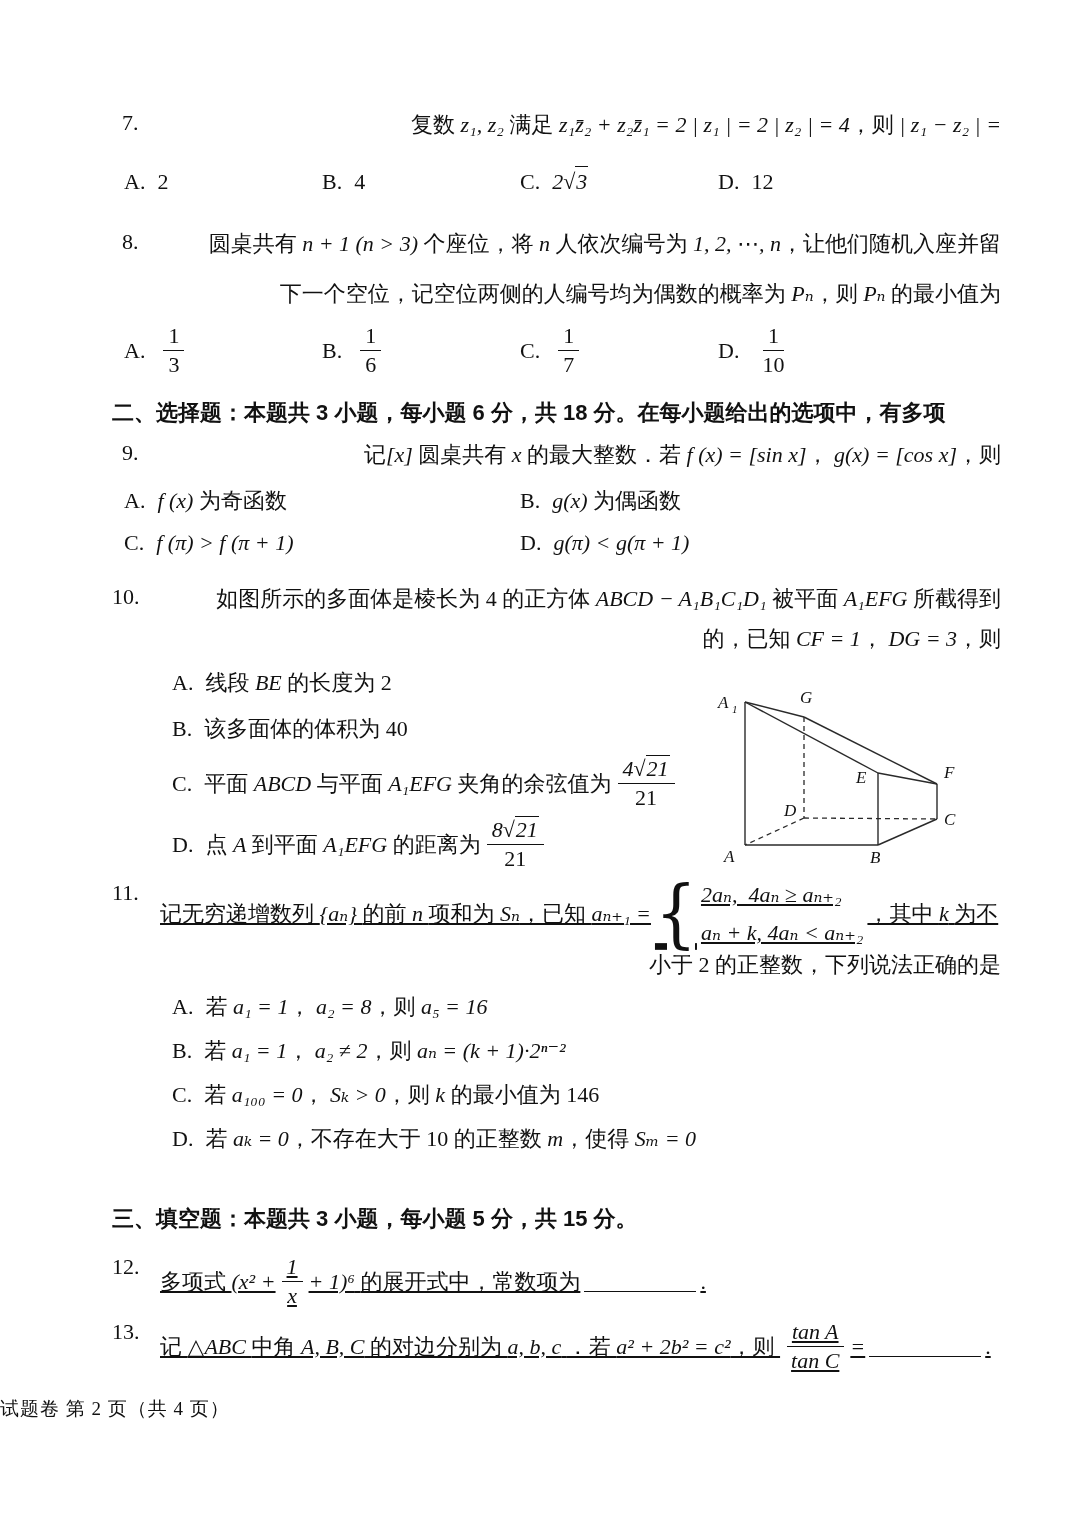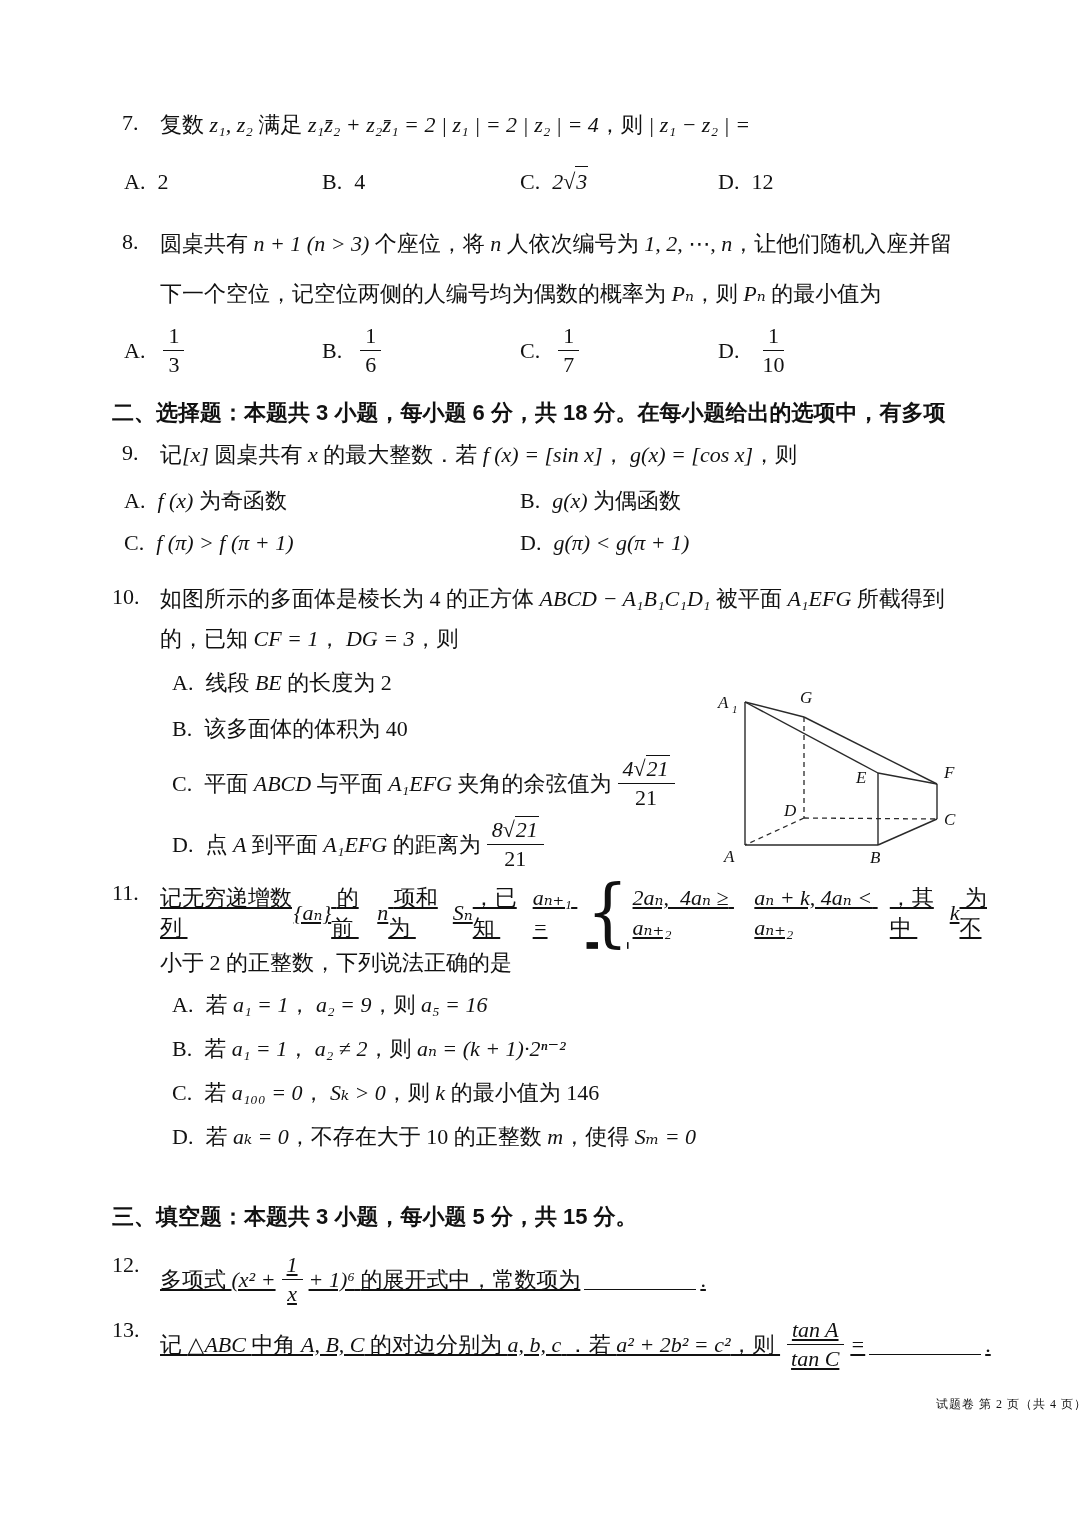--- a/index.html
+++ b/index.html
@@ -8,41 +8,41 @@
     position:relative; width:1087px; height:1536px; background:#ffffff; color:#111;
     font-family:"Liberation Serif","DejaVu Serif",serif; font-size:22px; overflow:hidden;
   }
   .content { position:absolute; left:112px; top:110px; right:86px; }
   .t, .math, .lbl { white-space:pre-wrap; }
   .math { font-style:italic; font-family:"Liberation Serif","DejaVu Serif","DejaVu Sans",serif; }
   .q { display:flex; align-items:flex-start; }
   .qnum { flex:0 0 48px; white-space:pre; }
   .qnum.single { padding-left:10px; }
   .qbody { flex:1 1 auto; }
-  .qline { display:block; line-height:30px; }
+  .qline { display:block; line-height:30px;text-align:right; }
   .fline { display:flex; align-items:center; line-height:30px;text-decoration:underline; }
   .indent { margin-left:48px; }
   .sechdr { font-family:"Liberation Sans","DejaVu Sans",sans-serif; font-weight:bold; line-height:30px;margin-top:20px; }
   .optrow { display:flex; padding-left:12px; line-height:30px; }
   .opt4 { width:198px; display:flex; align-items:center; }
   .opt2 { width:396px; display:flex; align-items:center; }
   .optstack { display:flex; align-items:center; padding-left:12px; line-height:30px; }
   .lbl { margin-right:12px; }
   .frac { display:inline-flex; flex-direction:column; align-items:center; vertical-align:middle; margin:0 6px; }
   .frac .num { display:block; padding:1px 5px 2px; border-bottom:1.4px solid #111; line-height:24px; }
   .frac .den { display:block; padding:2px 5px 1px; line-height:24px; }
   .rad { border-top:1.4px solid #111; padding:0 1px; }
   .cases { display:inline-flex; align-items:center; margin:0 4px; }
   .cases .brace { font-size:66px; font-weight:300; line-height:1; transform:scaleY(1.12); font-family:"DejaVu Serif",serif; font-style:normal; margin-right:4px; }
-  .cases .rows { display:flex; flex-direction:row; gap:8px; }
+  .cases .rows { display:flex; flex-direction:column; gap:8px; }
   .blank { display:inline-block; width:112px; height:20px; border-bottom:1.4px solid #111; margin:0 4px; }
   .figwrap { position:absolute; left:710px; top:686px; width:310px; height:200px; }
   .figlbl { font:italic 17px "Liberation Serif","DejaVu Serif",serif; fill:#111; }
   .figlblsub { font:italic 11px "Liberation Serif","DejaVu Serif",serif; fill:#111; }
-  .footer { position:absolute; left:0; right:0; top:1396px; text-align:right; font-size:12px; letter-spacing:1px; }
+  .footer { position:absolute; left:0; right:0; top:1396px; text-align:left; font-size:19px; letter-spacing:1px; }
   .mb26{margin-bottom:26px}.mb32{margin-bottom:32px}.mb20{margin-bottom:20px}.mb14{margin-bottom:14px}
   .mb18{margin-bottom:18px}.mb12{margin-bottom:12px}.mb16{margin-bottom:16px}.mb10{margin-bottom:10px}
   .mb8{margin-bottom:8px}.mb6{margin-bottom:6px}.mb30{margin-bottom:30px}.mb2{margin-bottom:2px}
 </style>
 </head>
 <body>
 
 <div class="page">
   <div class="content">
 
@@ -205,21 +205,21 @@
             <span class="t">，其中 </span>
             <span class="math">k</span>
             <span class="t"> 为不</span>
           </div>
         <span class="qline mb12">小于 2 的正整数，下列说法正确的是</span>
         <div class="optstack mb14">
             <span class="lbl">A.</span>
             <span class="t">若 </span>
             <span class="math">a₁ = 1</span>
             <span class="t">， </span>
-            <span class="math">a₂ = 9</span>
+            <span class="math">a₂ = 8</span>
             <span class="t">，则 </span>
             <span class="math">a₅ = 16</span>
           </div>
         <div class="optstack mb14">
             <span class="lbl">B.</span>
             <span class="t">若 </span>
             <span class="math">a₁ = 1</span>
             <span class="t">， </span>
             <span class="math">a₂ ≠ 2</span>
             <span class="t">，则 </span>

